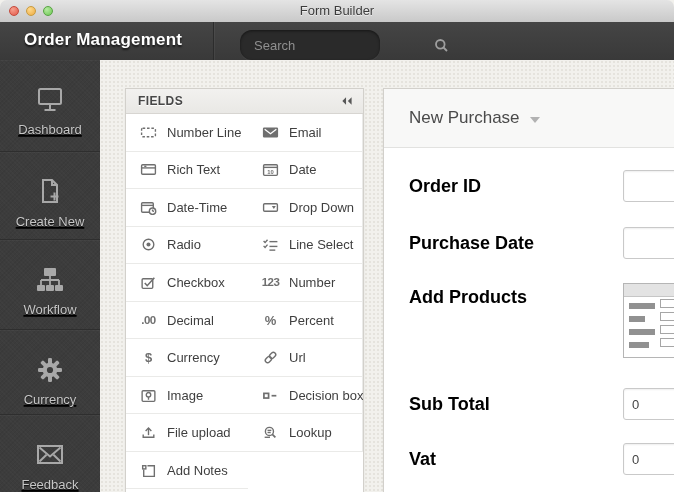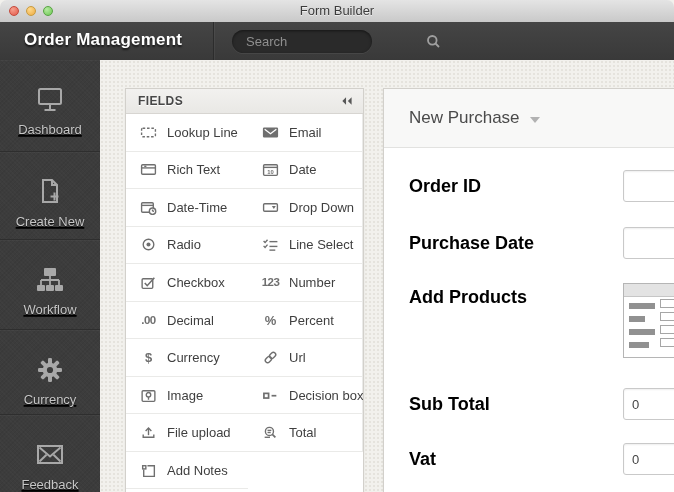--- a/index.html
+++ b/index.html
@@ -30,21 +30,21 @@
     background:linear-gradient(#454545,#393939);
     border-bottom:2px solid #282828;box-sizing:content-box;
   }
   .app-title{
     position:absolute;left:24px;top:8px;
     font-size:17px;font-weight:bold;color:#fff;
     text-shadow:0 2px 2px rgba(0,0,0,.65);letter-spacing:.2px;
   }
   .appbar-divider{position:absolute;left:213px;top:0;width:1px;height:38px;background:#2c2c2c;box-shadow:1px 0 0 rgba(255,255,255,.05);}
   .search-pill{
-    position:absolute;left:232px;top:8px;width:140px;height:23px;
+    position:absolute;left:240px;top:8px;width:140px;height:30px;
     background:#2a2a2a;border-radius:12px;
     box-shadow:inset 0 1px 3px rgba(0,0,0,.5), 0 1px 0 rgba(255,255,255,.06);
     display:flex;align-items:center;
   }
   .search-pill input{
     flex:1;background:transparent;border:none;outline:none;
     font-family:"Liberation Sans",sans-serif;font-size:13px;color:#cfcfcf;
     padding:0 4px 0 14px;
   }
   .search-pill input::placeholder{color:#8f8f8f;}
@@ -230,21 +230,21 @@
       </span>
     </div>
     <div class="fp-grid">
 
       <div class="f-item">
         <span class="f-ic">
           <svg class="fi" width="17" height="15" viewBox="0 0 16 14">
             <rect x="1.5" y="3" width="13" height="8" rx="1" stroke-dasharray="2.4,1.7"></rect>
           </svg>
         </span>
-        <span class="f-lb">Lookup Line</span>
+        <span class="f-lb">Number Line</span>
       </div>
 
       <div class="f-item colL">
         <span class="f-ic">
           <svg class="fi" width="17" height="15" viewBox="0 0 16 14">
             <rect x="1.5" y="3" width="13" height="8" rx="0.5" fill="#6f6f6f"></rect>
             <polyline points="2.5,4 8,8.2 13.5,4" stroke="#ffffff" stroke-width="1.2"></polyline>
           </svg>
         </span>
         <span class="f-lb">Email</span>
@@ -387,21 +387,21 @@
       <div class="f-item colL">
         <span class="f-ic">
           <svg class="fi" width="17" height="15" viewBox="0 0 16 14">
             <circle cx="7" cy="6" r="3.8"></circle>
             <line x1="9.7" y1="8.7" x2="12.6" y2="11.6" stroke-width="1.6"></line>
             <line x1="5.2" y1="5" x2="8.8" y2="5"></line>
             <line x1="5.2" y1="7" x2="8.2" y2="7"></line>
             <line x1="2.5" y1="11.5" x2="7.5" y2="11.5"></line>
           </svg>
         </span>
-        <span class="f-lb">Total</span>
+        <span class="f-lb">Lookup</span>
       </div>
       <div class="f-item">
         <span class="f-ic">
           <svg class="fi" width="17" height="15" viewBox="0 0 16 14">
             <path d="M7,2.5 H13.5 V12.5 H3.5 V6"></path>
             <rect x="2.5" y="2.5" width="3" height="3"></rect>
           </svg>
         </span>
         <span class="f-lb">Add Notes</span>
       </div>

